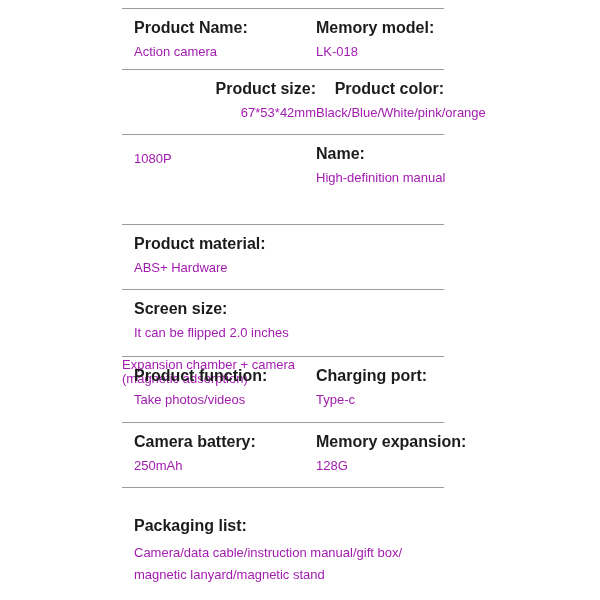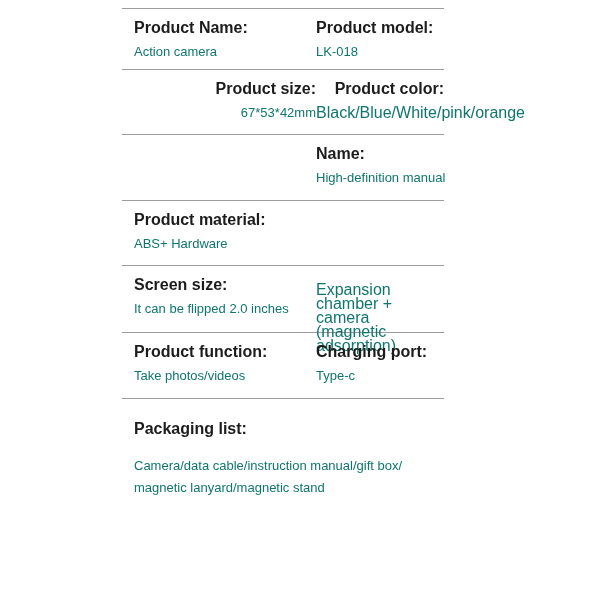--- a/index.html
+++ b/index.html
@@ -16,22 +16,22 @@
     top: 8px;
     width: 322px;
   }
   .spec-row {
     display: flex;
     border-top: 1px solid #9c9c9c;
   }
   .spec-row:nth-of-type(1) { height: 61px; }
   .spec-row:nth-of-type(2) { height: 65px; text-align: right; }
   .spec-row:nth-of-type(3) { height: 66px; }
-  .spec-row:nth-of-type(4) { height: 65px; }
-  .spec-row:nth-of-type(5) { height: 67px; }
+  .spec-row:nth-of-type(4) { height: 65px; margin-top: 24px; }
+  .spec-row:nth-of-type(5) { height: 67px; flex-direction: column; }
   .spec-row:nth-of-type(6) { height: 66px; }
   .spec-row:nth-of-type(7) { height: 65px; }
   .cell {
     padding-top: 9px;
   }
   .cell.left {
     flex: none;
     width: 194px;
     padding-left: 12px;
   }
@@ -43,69 +43,70 @@
   .label {
     font-size: 16px;
     font-weight: 700;
     color: #1c1c1c;
     line-height: 19px;
     white-space: nowrap;
   }
   .value {
     margin-top: 7px;
     font-size: 13px;
-    color: #0f766e;
+    color: #a21caf;
     line-height: 16px;
     white-space: nowrap;
   }
   .value.small {
-    font-size: 16px;
+    font-size: 13px;
     line-height: 14px;
     margin-top: 8px;
     white-space: pre-line;
   }
   .packaging {
     border-top: 1px solid #9c9c9c;
-    padding: 20px 0 0 12px;
+    padding: 28px 0 0 12px;
   }
   .packaging .value {
-    margin-top: 17px;
+    margin-top: 7px;
     line-height: 22px;
     white-space: pre-line;
   }
 </style>
 </head>
 <body>
 
 <div class="spec-table">
 
   <div class="spec-row">
     <div class="cell left">
       <div class="label">Product Name:</div>
       <div class="value">Action camera</div>
     </div>
     <div class="cell right">
-      <div class="label">Product model:</div>
+      <div class="label">Memory model:</div>
       <div class="value">LK-018</div>
     </div>
   </div>
 
   <div class="spec-row">
     <div class="cell left">
       <div class="label">Product size:</div>
       <div class="value">67*53*42mm</div>
     </div>
     <div class="cell right">
       <div class="label">Product color:</div>
       <div class="value small">Black/Blue/White/pink/orange</div>
     </div>
   </div>
 
   <div class="spec-row">
     <div class="cell left">
+      <div class="value">1080P</div>
     </div>
     <div class="cell right">
       <div class="label">Name:</div>
       <div class="value">High-definition manual</div>
     </div>
   </div>
 
   <div class="spec-row">
     <div class="cell left">
       <div class="label">Product material:</div>
@@ -128,20 +129,30 @@
     <div class="cell left">
       <div class="label">Product function:</div>
       <div class="value">Take photos/videos</div>
     </div>
     <div class="cell right">
       <div class="label">Charging port:</div>
       <div class="value">Type-c</div>
     </div>
   </div>
 
+  <div class="spec-row">
+    <div class="cell left">
+      <div class="label">Camera battery:</div>
+      <div class="value">250mAh</div>
+    </div>
+    <div class="cell right">
+      <div class="label">Memory expansion:</div>
+      <div class="value">128G</div>
+    </div>
+  </div>
 
   <div class="packaging">
     <div class="label">Packaging list:</div>
     <div class="value">Camera/data cable/instruction manual/gift box/
 magnetic lanyard/magnetic stand</div>
   </div>
 
 </div>
 
 </body></html>

